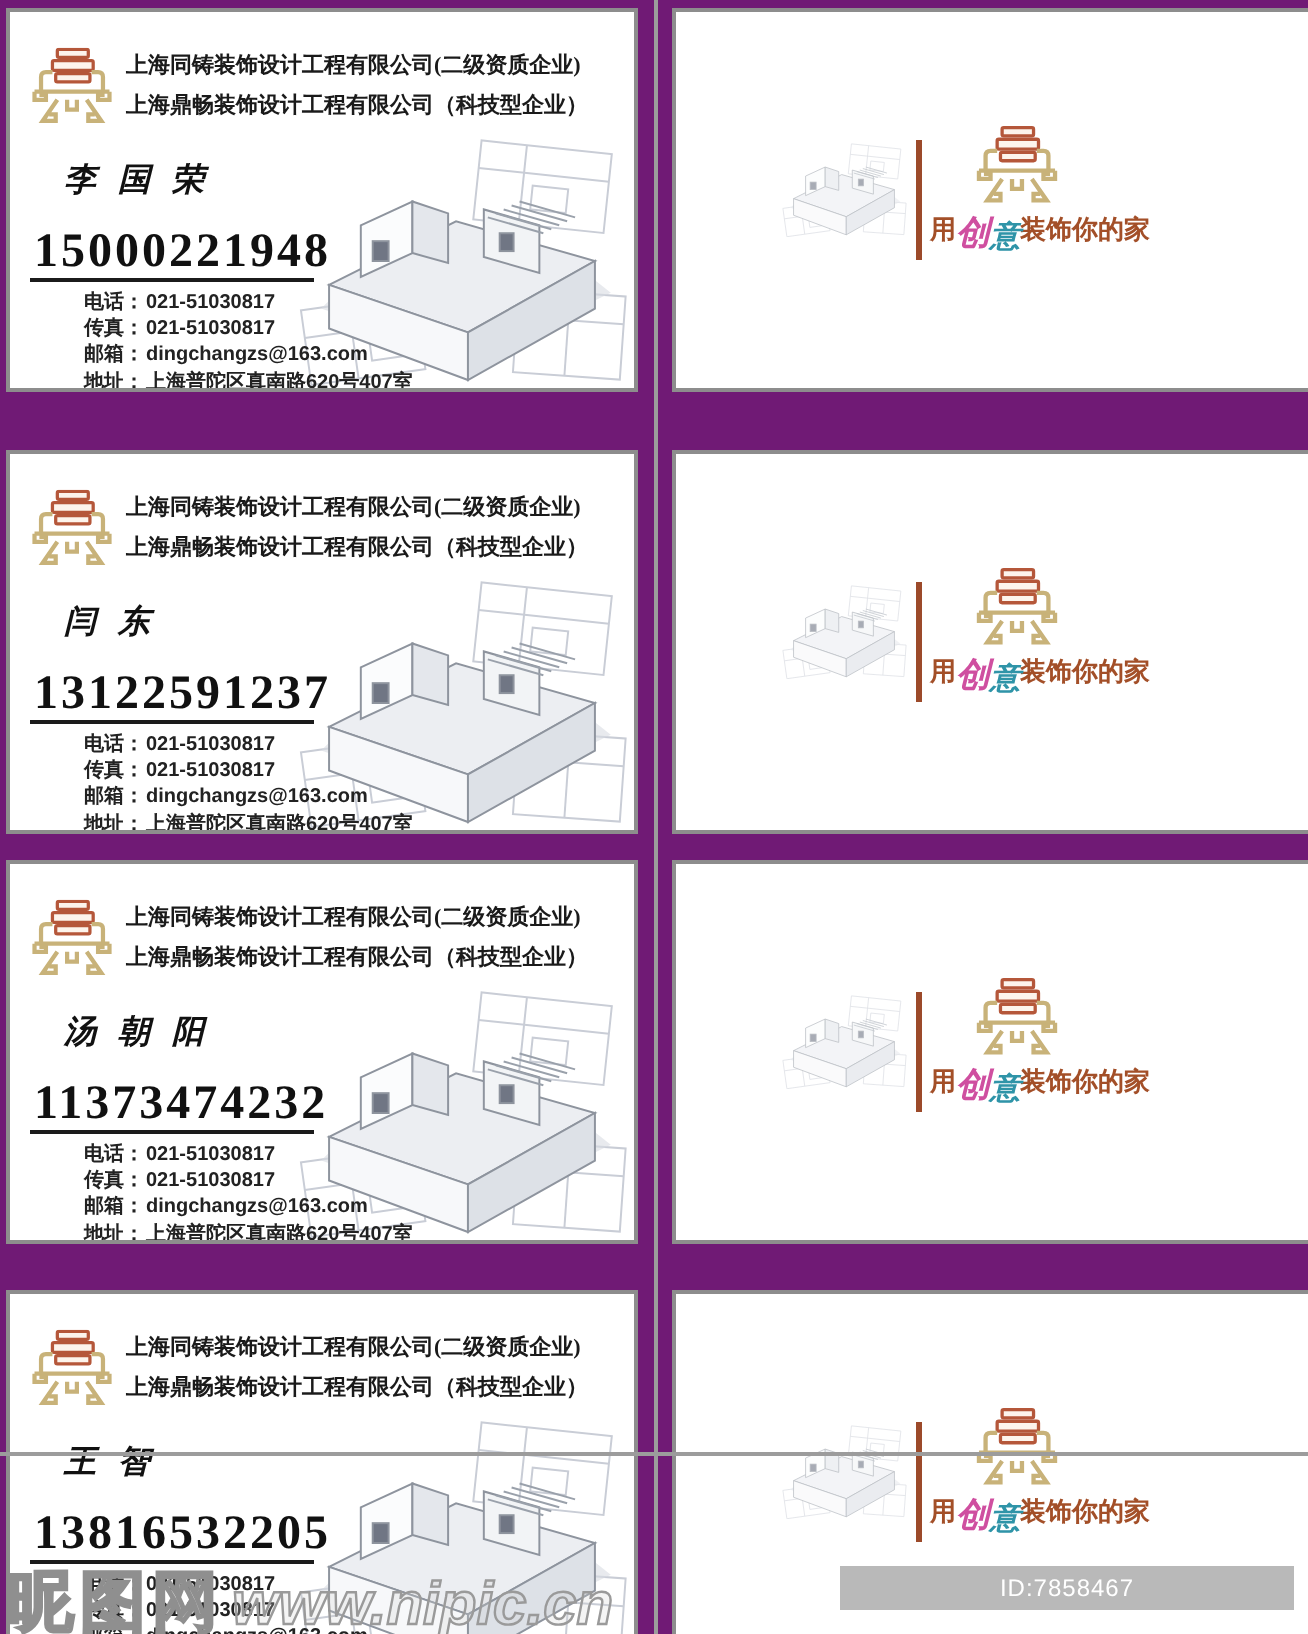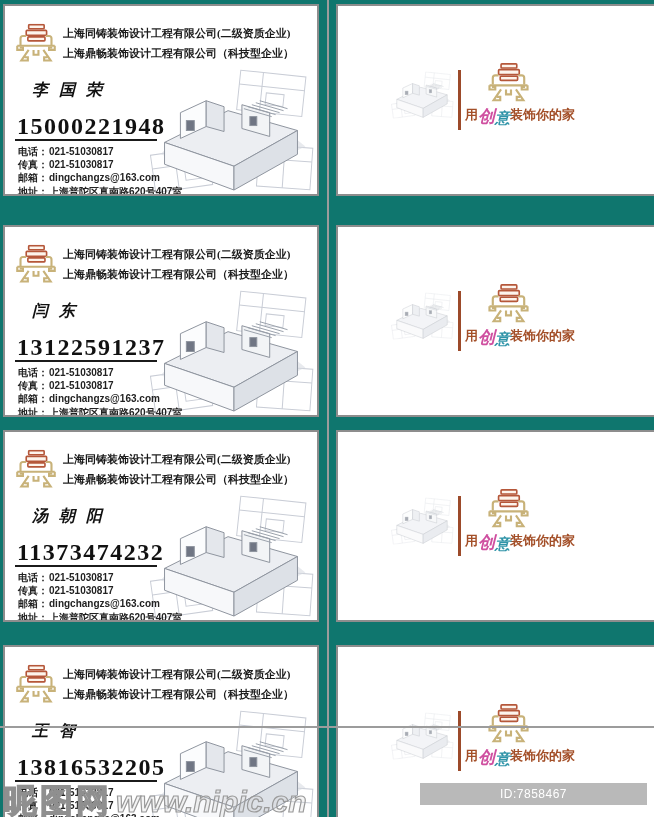--- a/index.html
+++ b/index.html
@@ -1,19 +1,19 @@
 <!DOCTYPE html>
 <html><head>
 <meta charset="utf-8">
 <style>
   * { margin:0; padding:0; box-sizing:border-box; }
   html,body { background:#ffffff; }
   .canvas {
     position:relative; width:654px; height:817px; overflow:hidden;
-    background:#0f766e; font-family:"Liberation Sans", sans-serif;
+    background:#701a75; font-family:"Liberation Sans", sans-serif;
   }
   
   .guide-v { position:absolute; left:327px; top:0; width:2px; height:817px; background:#9c9c9c; z-index:25; }
   .guide-h { position:absolute; left:0; top:726px; width:654px; height:2px; background:#9c9c9c; z-index:25; }
 
   .row { position:absolute; left:0; width:654px; height:192px; }
   .card { position:absolute; top:0; height:192px; background:#ffffff; border:2px solid #8d8d8d; overflow:hidden; }
   .card.front { left:3px;  width:316px; }
   .card.back  { left:336px; width:374px; }
 
@@ -24,21 +24,21 @@
              font-size:11px; line-height:20px; color:#1a1a1a; white-space:nowrap; }
   .bldg  { position:absolute; right:1px; bottom:1px; width:170px; height:124px; }
   .pname { position:absolute; left:27px; top:74px; font-family:"DejaVu Serif", serif;
            font-style:italic; font-weight:bold; font-size:16px; letter-spacing:11px;
            color:#111; white-space:nowrap; z-index:3; }
   .mobile{ position:absolute; left:12px; top:107px; font-family:"Liberation Serif", serif;
            font-weight:bold; font-size:24px; letter-spacing:1.5px; color:#111; z-index:3; }
   .rule  { position:absolute; left:10px; top:133px; width:142px; height:2px; background:#1b1b1b; z-index:3; }
   .contacts { position:absolute; left:13px; top:139px; z-index:3; }
   .crow  { font-size:10px; line-height:13.2px; font-weight:700; color:#222; white-space:nowrap; }
-  .clabel{ margin-right:1px; }
+  .clabel{ margin-right:1px;margin-left:24px; }
 
   
   .minibldg { position:absolute; left:52px; top:56px; width:64px; height:66px; opacity:.6; }
   .vdiv  { position:absolute; left:120px; top:64px; width:3px; height:60px; background:#9c4a2a; }
   .logo2 { position:absolute; left:147px; top:57px; width:47px; height:43px; }
   .tagline { position:absolute; left:127px; top:96px; white-space:nowrap; }
   .tag-brown { color:#a34f28; font-weight:bold; font-size:13px; font-family:"Liberation Serif", serif; }
   .tag-pink  { color:#cf4fa0; font-style:italic; font-weight:bold; font-size:17px;
                font-family:"DejaVu Serif", serif; position:relative; top:3px; }
   .tag-teal  { color:#2f94a8; font-style:italic; font-weight:bold; font-size:15px;

